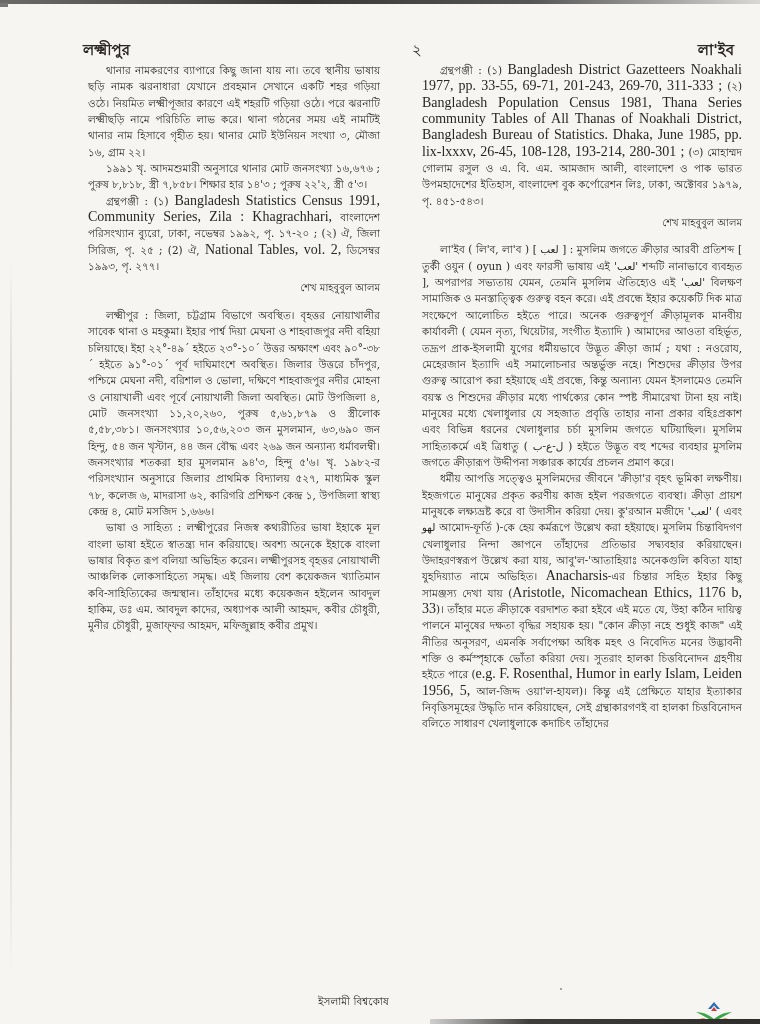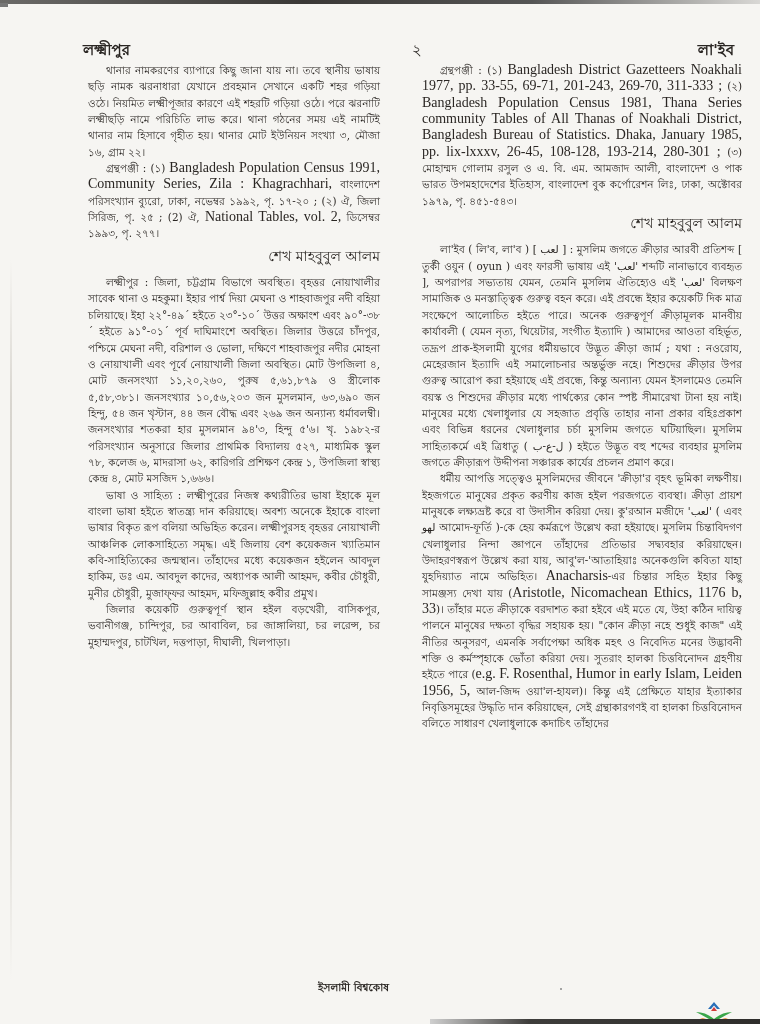--- a/index.html
+++ b/index.html
@@ -37,74 +37,74 @@
       position: absolute; top: 62px;
       font-size: 10.4px; line-height: 16.35px;
       text-align: justify;
     }
     .col.left { left: 88px; width: 292px; }
     .col.right { left: 422px; width: 320px; }
     .col p { margin: 0; text-indent: 18px; }
     .col p.noindent { text-indent: 0; }
     .col .latin { font-family: "Liberation Serif", serif; font-size: 14px; }
     .col b.heading { font-weight: normal; }
-    .sig { text-align: right; margin: 6px 0 10px 0 !important; text-indent: 0 !important; font-size: 14px; }
+    .sig { text-align: right; margin: 6px 0 10px 0 !important; text-indent: 0 !important; font-size: 10px; }
 
     .footer {
       position: absolute; top: 980px; left: 0; width: 760px;
       font-size: 10.5px;
     }
-    .footer .title { position: absolute; left: 318px; top: 0; font-weight: bold; }
+    .footer .title { position: absolute; left: 318px; top: 14px; }
     .logo { position: absolute; left: 692px; top: 1000px; width: 44px; height: 28px; }
     .dot { position: absolute; width: 2px; height: 2px; background: #888; border-radius: 50%; }
   </style>
 </head>
 <body>
 
 <div class="topbar"></div>
 <div class="topbar-notch"></div>
 <div class="leftedge"></div>
 
 <div class="header">
   <span class="left">লক্ষ্মীপুর</span>
   <span class="center">২</span>
   <span class="right">লা'ইব</span>
 </div>
 
 <div class="col left">
   <p>থানার নামকরণের ব্যাপারে কিছু জানা যায় না। তবে স্থানীয় ভাষায় ছড়ি নামক ঝরনাধারা যেখানে প্রবহমান সেখানে একটি শহর গড়িয়া ওঠে। নিয়মিত লক্ষ্মীপূজার কারণে এই শহরটি গড়িয়া ওঠে। পরে ঝরনাটি লক্ষ্মীছড়ি নামে পরিচিতি লাভ করে। থানা গঠনের সময় এই নামটিই থানার নাম হিসাবে গৃহীত হয়। থানার মোট ইউনিয়ন সংখ্যা ৩, মৌজা ১৬, গ্রাম ২২।</p>
+  <p>১৯৯১ খৃ. আদমশুমারী অনুসারে থানার মোট জনসংখ্যা ১৬,৬৭৬ ; পুরুষ ৮,৮১৮, স্ত্রী ৭,৮৫৮। শিক্ষার হার ১৪'৩ ; পুরুষ ২২'২, স্ত্রী ৫'৩।</p>
   <p>
     <b class="heading">গ্রন্থপঞ্জী :</b>
     <span>(১)</span>
-    <span class="latin">Bangladesh Population Census 1991, Community Series, Zila : Khagrachhari,</span>
+    <span class="latin">Bangladesh Statistics Census 1991, Community Series, Zila : Khagrachhari,</span>
     <span>বাংলাদেশ পরিসংখ্যান ব্যুরো, ঢাকা, নভেম্বর ১৯৯২, পৃ. ১৭-২০ ;</span>
     <span>(২) ঐ, জিলা সিরিজ, পৃ. ২৫ ;</span>
     <span>(2) ঐ,</span>
     <span class="latin">National Tables, vol. 2,</span>
     <span>ডিসেম্বর ১৯৯৩, পৃ. ২৭৭।</span>
   </p>
   <p class="sig">শেখ মাহবুবুল আলম</p>
   <p>
     <b class="heading">লক্ষ্মীপুর :</b>
     <span>জিলা, চট্টগ্রাম বিভাগে অবস্থিত। বৃহত্তর নোয়াখালীর সাবেক থানা ও মহকুমা। ইহার পার্শ্ব দিয়া মেঘনা ও শাহবাজপুর নদী বহিয়া চলিয়াছে। ইহা ২২°-৪৯´ হইতে ২৩°-১০´ উত্তর অক্ষাংশ এবং ৯০°-৩৮´ হইতে ৯১°-০১´ পূর্ব দাঘিমাংশে অবস্থিত। জিলার উত্তরে চাঁদপুর, পশ্চিমে মেঘনা নদী, বরিশাল ও ভোলা, দক্ষিণে শাহবাজপুর নদীর মোহনা ও নোয়াখালী এবং পূর্বে নোয়াখালী জিলা অবস্থিত। মোট উপজিলা ৪, মোট জনসংখ্যা ১১,২০,২৬০, পুরুষ ৫,৬১,৮৭৯ ও স্ত্রীলোক ৫,৫৮,৩৮১। জনসংখ্যার ১০,৫৬,২০৩ জন মুসলমান, ৬৩,৬৯০ জন হিন্দু, ৫৪ জন খৃস্টান, ৪৪ জন বৌদ্ধ এবং ২৬৯ জন অন্যান্য ধর্মাবলম্বী। জনসংখ্যার শতকরা হার মুসলমান ৯৪'৩, হিন্দু ৫'৬। খৃ. ১৯৮২-র পরিসংখ্যান অনুসারে জিলার প্রাথমিক বিদ্যালয় ৫২৭, মাধ্যমিক স্কুল ৭৮, কলেজ ৬, মাদরাসা ৬২, কারিগরি প্রশিক্ষণ কেন্দ্র ১, উপজিলা স্বাস্থ্য কেন্দ্র ৪, মোট মসজিদ ১,৬৬৬।</span>
   </p>
   <p>
     <b class="heading">ভাষা ও সাহিত্য :</b>
     <span>লক্ষ্মীপুরের নিজস্ব কথ্যরীতির ভাষা ইহাকে মূল বাংলা ভাষা হইতে স্বাতন্ত্র্য দান করিয়াছে। অবশ্য অনেকে ইহাকে বাংলা ভাষার বিকৃত রূপ বলিয়া অভিহিত করেন। লক্ষ্মীপুরসহ বৃহত্তর নোয়াখালী আঞ্চলিক লোকসাহিত্যে সমৃদ্ধ। এই জিলায় বেশ কয়েকজন খ্যাতিমান কবি-সাহিত্যিকের জন্মস্থান। তাঁহাদের মধ্যে কয়েকজন হইলেন আবদুল হাকিম, ডঃ এম. আবদুল কাদের, অধ্যাপক আলী আহমদ, কবীর চৌধুরী, মুনীর চৌধুরী, মুজাফ্ফর আহমদ, মফিজুল্লাহ কবীর প্রমুখ।</span>
   </p>
-  <p>জিলার কয়েকটি গুরুত্বপূর্ণ স্থান হইল বড়খেরী, বাসিকপুর, ভবানীগঞ্জ, চান্দিপুর, চর আবাবিল, চর জাঙ্গালিয়া, চর লরেন্স, চর মুহাম্মদপুর, চাটখিল, দত্তপাড়া, দীঘালী, খিলপাড়া।</p>
 </div>
 
 <div class="col right">
   <p>
     <b class="heading">গ্রন্থপঞ্জী :</b>
     <span>(১)</span>
     <span class="latin">Bangladesh District Gazetteers Noakhali 1977, pp. 33-55, 69-71, 201-243, 269-70, 311-333 ;</span>
     <span>(২)</span>
-    <span class="latin">Bangladesh Population Census 1981, Thana Series community Tables of All Thanas of Noakhali District, Bangladesh Bureau of Statistics. Dhaka, January 1985, pp. lix-lxxxv, 26-45, 108-128, 193-214, 280-301 ;</span>
+    <span class="latin">Bangladesh Population Census 1981, Thana Series community Tables of All Thanas of Noakhali District, Bangladesh Bureau of Statistics. Dhaka, June 1985, pp. lix-lxxxv, 26-45, 108-128, 193-214, 280-301 ;</span>
     <span>(৩) মোহাম্মদ গোলাম রসুল ও এ. বি. এম. আমজাদ আলী, বাংলাদেশ ও পাক ভারত উপমহাদেশের ইতিহাস, বাংলাদেশ বুক কর্পোরেশন লিঃ, ঢাকা, অক্টোবর ১৯৭৯, পৃ. ৪৫১-৫৪৩।</span>
   </p>
   <p class="sig">শেখ মাহবুবুল আলম</p>
   <p>
     <b class="heading">লা'ইব</b>
     <span>( লি'ব, লা'ব )</span>
     <b class="heading">[ لعب ] :</b>
     <span>মুসলিম জগতে ক্রীড়ার আরবী প্রতিশব্দ [ তুর্কী ওয়ুন ( oyun ) এবং ফারসী ভাষায় এই 'لعب' শব্দটি নানাভাবে ব্যবহৃত ], অপরাপর সভ্যতায় যেমন, তেমনি মুসলিম ঐতিহ্যেও এই 'لعب' বিলক্ষণ সামাজিক ও মনস্তাত্ত্বিক গুরুত্ব বহন করে। এই প্রবন্ধে ইহার কয়েকটি দিক মাত্র সংক্ষেপে আলোচিত হইতে পারে। অনেক গুরুত্বপূর্ণ ক্রীড়ামূলক মানবীয় কার্যাবলী ( যেমন নৃত্য, থিয়েটার, সংগীত ইত্যাদি ) আমাদের আওতা বহির্ভূত, তদ্রূপ প্রাক-ইসলামী যুগের ধর্মীয়ভাবে উদ্ভূত ক্রীড়া জার্ম ; যথা : নওরোয, মেহেরজান ইত্যাদি এই সমালোচনার অন্তর্ভুক্ত নহে। শিশুদের ক্রীড়ার উপর গুরুত্ব আরোপ করা হইয়াছে এই প্রবন্ধে, কিন্তু অন্যান্য যেমন ইসলামেও তেমনি বয়স্ক ও শিশুদের ক্রীড়ার মধ্যে পার্থক্যের কোন স্পষ্ট সীমারেখা টানা হয় নাই। মানুষের মধ্যে খেলাধুলার যে সহজাত প্রবৃত্তি তাহার নানা প্রকার বহিঃপ্রকাশ এবং বিভিন্ন ধরনের খেলাধুলার চর্চা মুসলিম জগতে ঘটিয়াছিল। মুসলিম সাহিত্যকর্মে এই ত্রিধাতু ( ل-ع-ب ) হইতে উদ্ভূত বহু শব্দের ব্যবহার মুসলিম জগতে ক্রীড়ারূপ উদ্দীপনা সঞ্চারক কার্যের প্রচলন প্রমাণ করে।</span>
   </p>
   <p>

